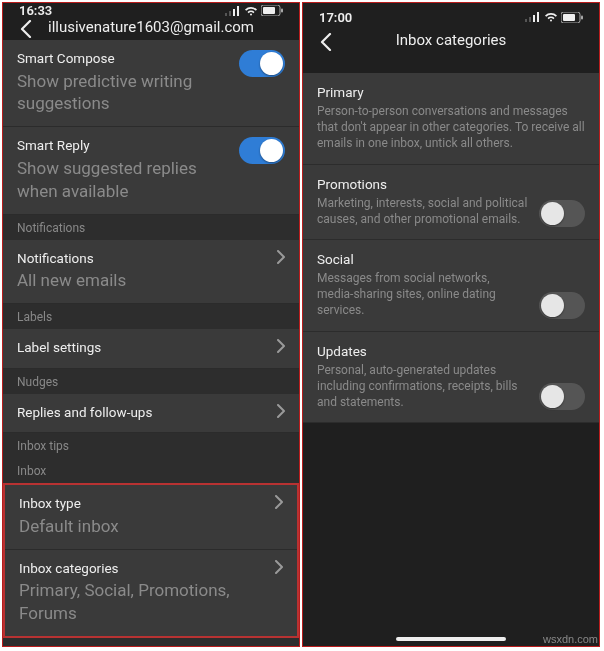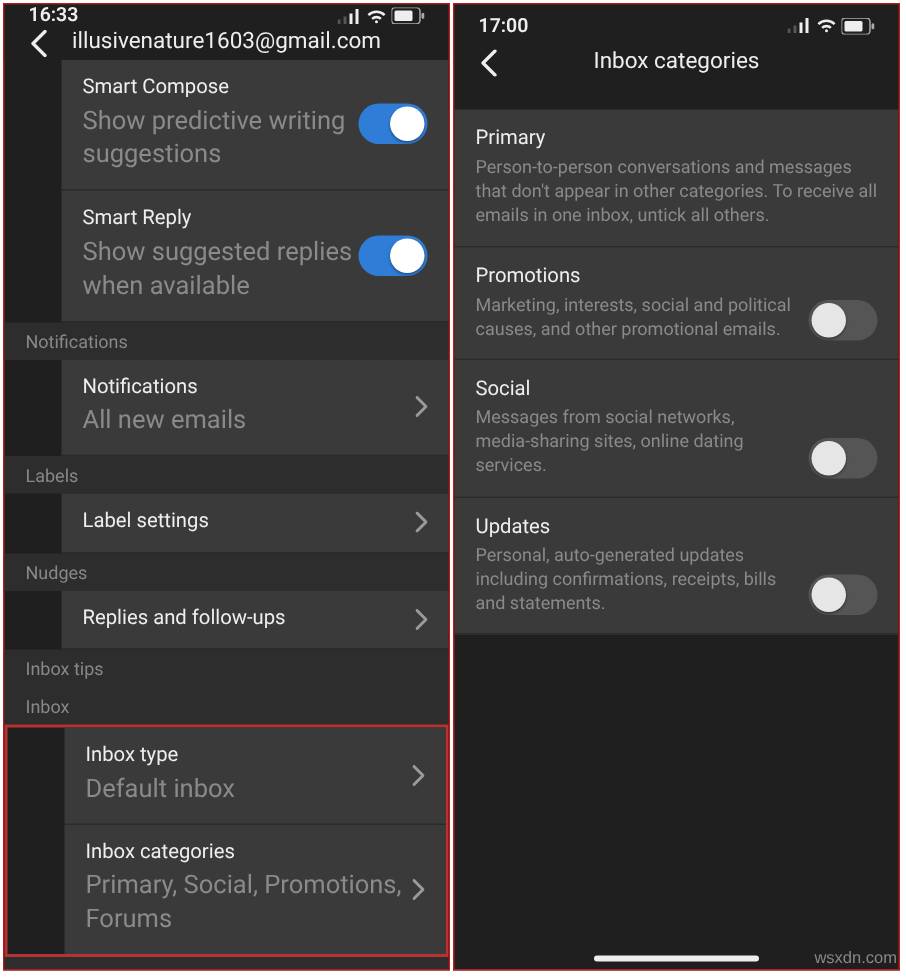--- a/index.html
+++ b/index.html
@@ -61,23 +61,22 @@
     background: #2d2d2d;
     color: #888;
     font-size: 12px;
     padding: 6px 14px 5px;
   }
   .row {
     background: #3a3a3a;
     padding: 10px 14px 11px;
     border-bottom: 1px solid #2b2b2b;
     display: flex;
-    align-items: center;
-    color: #eee;
-    margin-left: 38px;
+    align-items: flex-start;
+    color: #eee;
   }
   .row .row-text { flex: 1; min-width: 0; }
   .row .label {
     font-size: 13.5px;
     color: #eee;
     line-height: 1.3;
   }
   .row .sub {
     font-size: 17px;
     color: #8a8a8a;

